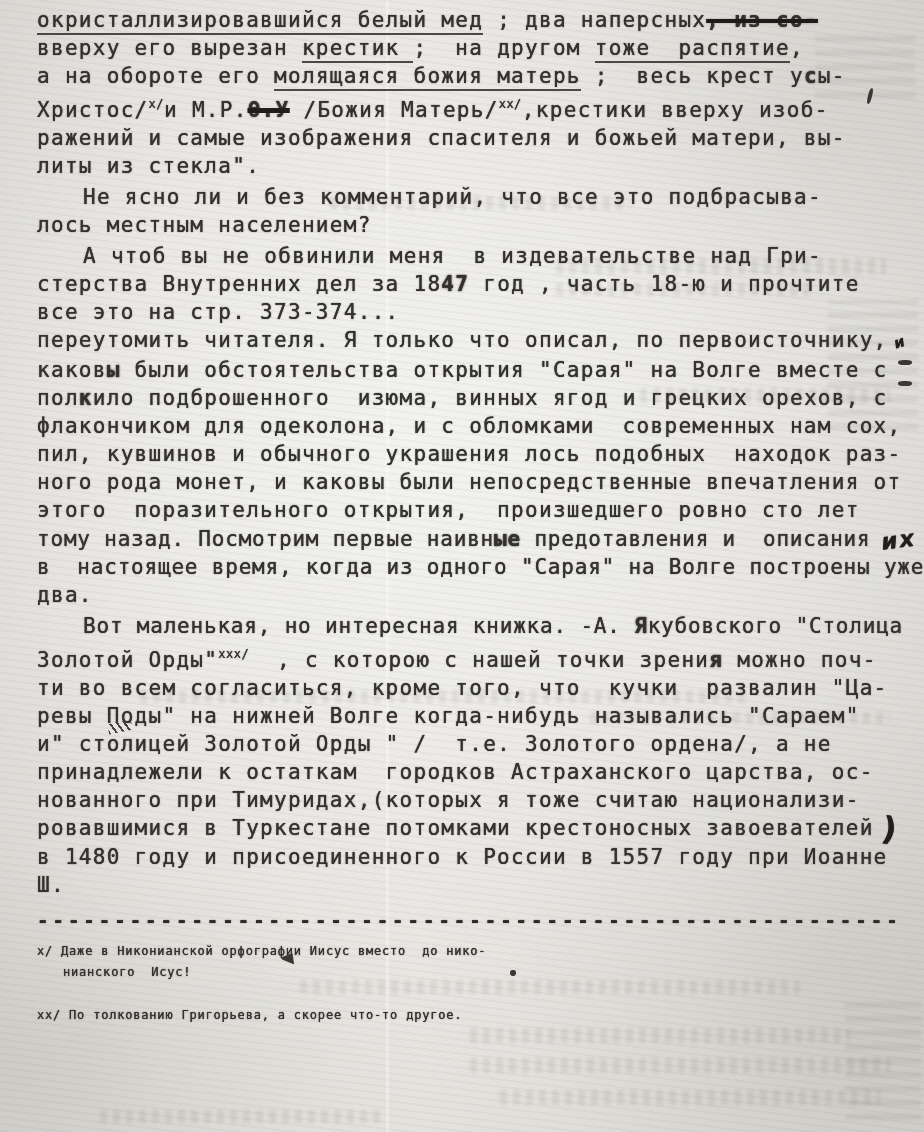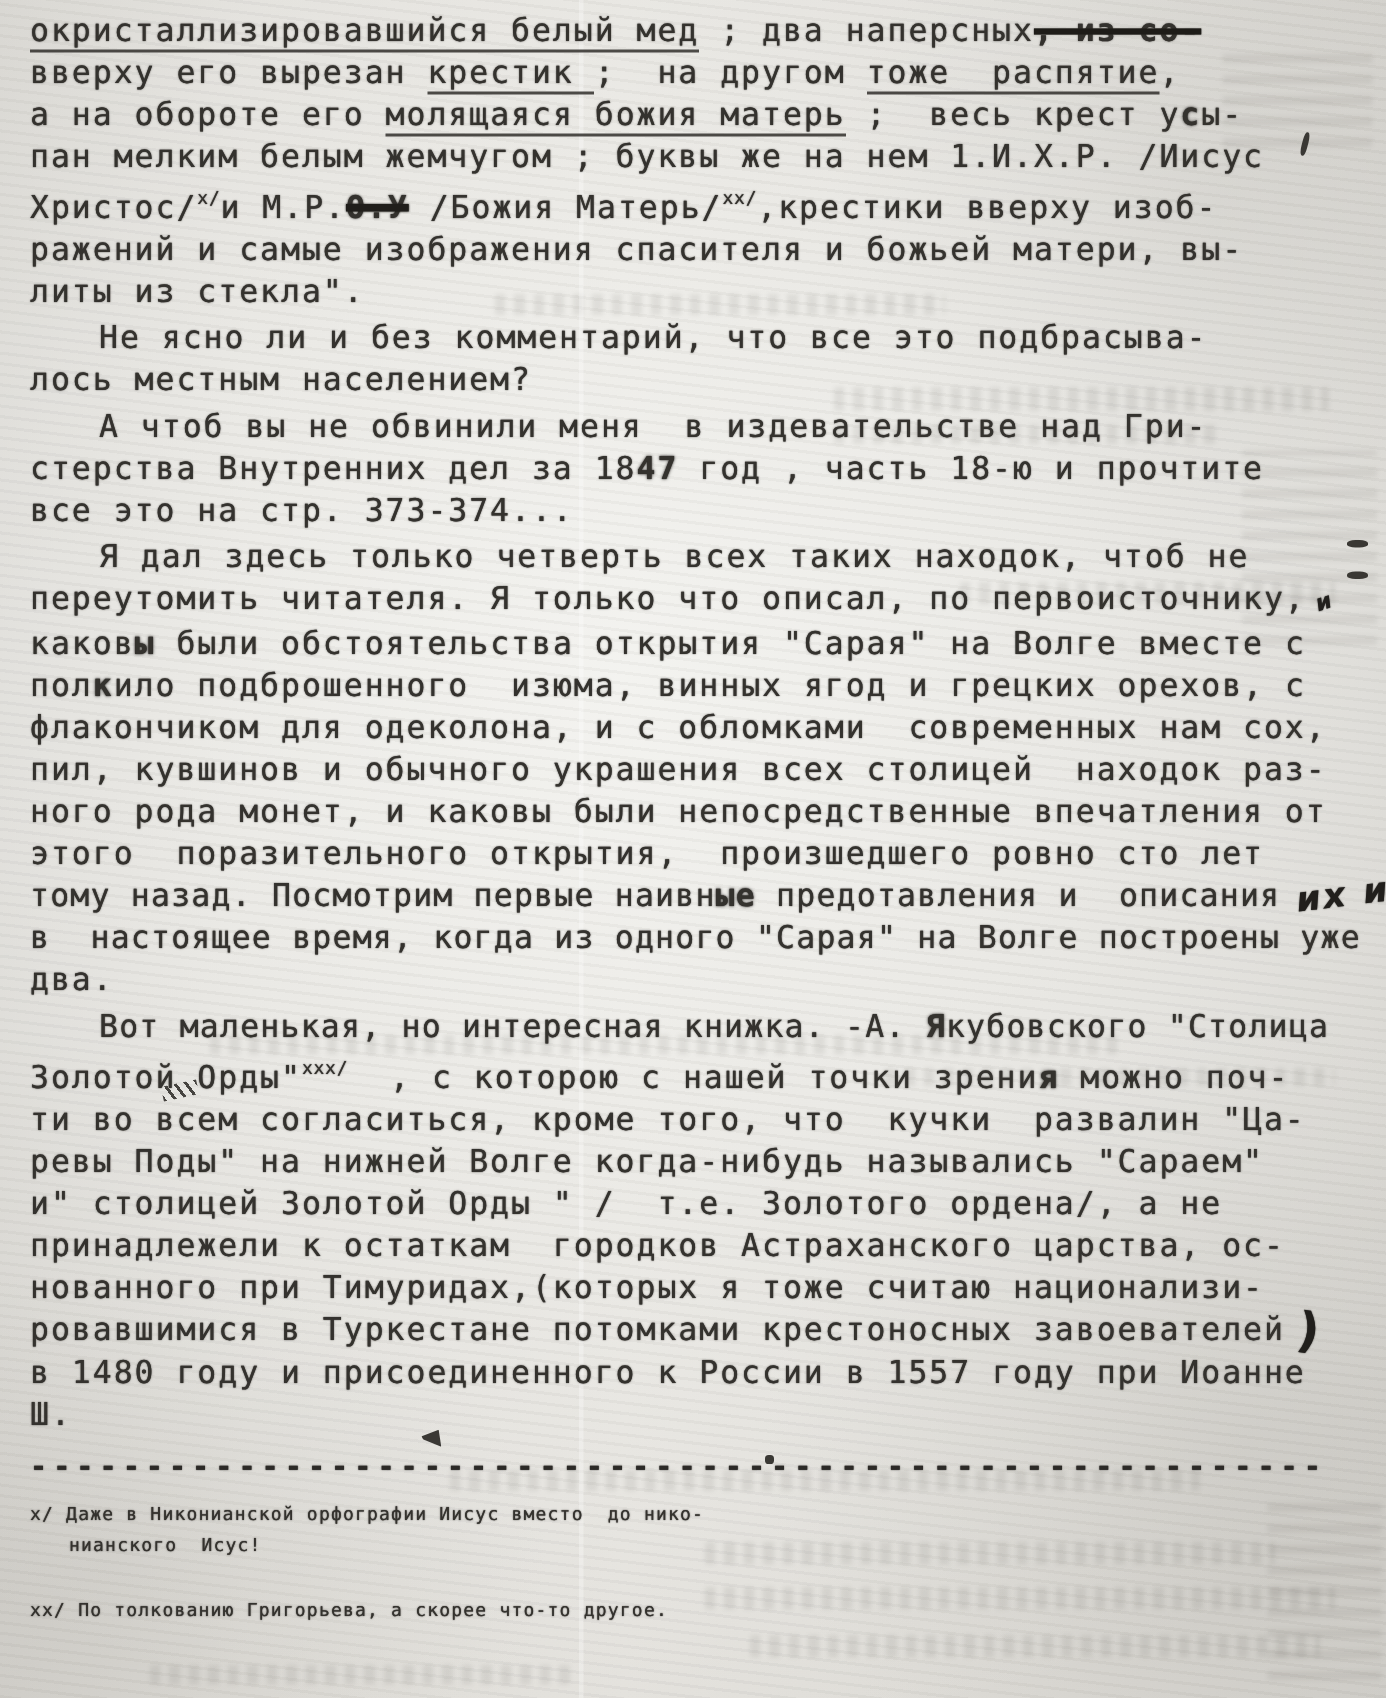--- a/index.html
+++ b/index.html
@@ -14,21 +14,21 @@
     font-family:"DejaVu Sans Mono","Liberation Mono",monospace;
     color:#34322e;
   }
   #page::after{ 
     content:"";position:absolute;inset:0;pointer-events:none;
     background:
       repeating-linear-gradient(7deg, rgba(120,118,112,.05) 0 2px, transparent 2px 7px),
       repeating-linear-gradient(96deg, rgba(255,255,255,.06) 0 3px, transparent 3px 9px);
     mix-blend-mode:multiply;
   }
-  #textcol{position:relative;padding:6px 0 0 20px;z-index:3;}
+  #textcol{position:relative;padding:6px 0 0 37px;z-index:3;}
   .line{
     white-space:pre;line-height:28px;font-size:21px;letter-spacing:1.3px;
     text-shadow:0 0 .7px #34322e, 0 0 1.6px rgba(52,50,46,.35);
   }
   .line.p{text-indent:46px;margin-top:3px;}
   .line.tight{letter-spacing:.8px;}
   .u{border-bottom:2px solid rgba(48,46,42,.85);padding-bottom:1px;}
   .s{font-weight:bold;text-decoration:line-through;text-decoration-thickness:4px;text-decoration-color:rgba(28,26,23,.92);}
   .b{font-weight:bold;text-shadow:0 0 1px #1f1d1a,0 0 2.5px rgba(31,29,26,.6);}
   .bs{font-weight:bold;text-decoration:line-through;text-decoration-thickness:4.5px;text-decoration-color:#201e1b;text-shadow:0 0 1.5px #1f1d1a;}
@@ -81,35 +81,33 @@
   <div class="speck" style="left:898px;top:381px;width:14px;height:5px;"></div>
   <div class="speck" style="left:281px;top:952px;width:16px;height:12px;clip-path:polygon(0 100%,50% 0,100% 70%);transform:rotate(35deg);"></div>
   <div class="speck" style="left:510px;top:970px;width:6px;height:6px;"></div>
   <div class="speck" style="left:108px;top:722px;width:24px;height:10px;background:repeating-linear-gradient(65deg,#45433f 0 2px,transparent 2px 6px);transform:rotate(-12deg);border-radius:0;"></div>
   <div class="fold" style="left:386px;"></div>
 
   <div id="textcol">
       <div class="line"><span class="u">окристаллизировавшийся белый мед</span><span> ; два наперсных</span><span class="s">, из со-</span></div>
       <div class="line"><span>вверху его вырезан </span><span class="u">крестик </span><span>;  на другом </span><span class="u">тоже  распятие</span><span>,</span></div>
       <div class="line"><span>а на обороте его </span><span class="u">молящаяся божия матерь</span><span> ;  весь крест у</span><span class="b">с</span><span>ы-</span></div>
-      <div class="line"><span>пан мелким белым жемчугом ; буквы же на нем 1.И.Х.Р. /Иисус</span></div>
       <div class="line"><span>Христос/</span><span class="sup">х/</span><span>и М.Р.</span><span class="bs">Ө.У</span><span> /Божия Матерь/</span><span class="sup">хх/</span><span>,крестики вверху изоб-</span></div>
       <div class="line"><span>ражений и самые изображения спасителя и божьей матери, вы-</span></div>
       <div class="line"><span>литы из стекла".</span></div>
       <div class="line p"><span>Не ясно ли и без комментарий, что все это подбрасыва-</span></div>
       <div class="line"><span>лось местным населением?</span></div>
       <div class="line p"><span>А чтоб вы не обвинили меня  в издевательстве над Гри-</span></div>
       <div class="line"><span>стерства Внутренних дел за 18</span><span class="b">47</span><span> год , часть 18-ю и прочтите</span></div>
       <div class="line"><span>все это на стр. 373-374...</span></div>
-      <div class="line p"><span>Я дал здесь только четверть всех таких находок, чтоб не</span></div>
       <div class="line"><span>переутомить читателя. Я только что описал, по первоисточнику,</span><span class="hw sm">и</span></div>
       <div class="line"><span>каков</span><span class="b">ы</span><span> были обстоятельства открытия "Сарая" на Волге вместе с</span></div>
       <div class="line"><span>пол</span><span class="b">к</span><span>ило подброшенного  изюма, винных ягод и грецких орехов, с</span></div>
       <div class="line"><span>флакончиком для одеколона, и с обломками  современных нам сох,</span></div>
-      <div class="line"><span>пил, кувшинов и обычного украшения всех столицей  находок раз-</span></div>
+      <div class="line"><span>пил, кувшинов и обычного украшения лось подобных  находок раз-</span></div>
       <div class="line"><span>ного рода монет, и каковы были непосредственные впечатления от</span></div>
       <div class="line"><span>этого  поразительного открытия,  произшедшего ровно сто лет</span></div>
       <div class="line tight"><span>тому назад. Посмотрим первые наивн</span><span class="b">ые</span><span> предотавления и  описания</span><span class="hw">их и</span></div>
       <div class="line tight"><span>в  настоящее время, когда из одного "Сарая" на Волге построены уже</span></div>
       <div class="line"><span>два.</span></div>
       <div class="line p tight"><span>Вот маленькая, но интересная книжка. -А. </span><span class="b">Я</span><span>кубовского "Столица</span></div>
       <div class="line"><span>Золотой Орды"</span><span class="sup">ххх/</span><span>  , с которою с нашей точки зрени</span><span class="b">я</span><span> можно поч-</span></div>
       <div class="line"><span>ти во всем согласиться, кроме того, что  кучки  развалин "Ца-</span></div>
       <div class="line"><span>ревы Поды" на нижней Волге когда-нибудь назывались "Сараем"</span></div>
       <div class="line"><span>и" столицей Золотой Орды " /  т.е. Золотого ордена/, а не</span></div>

